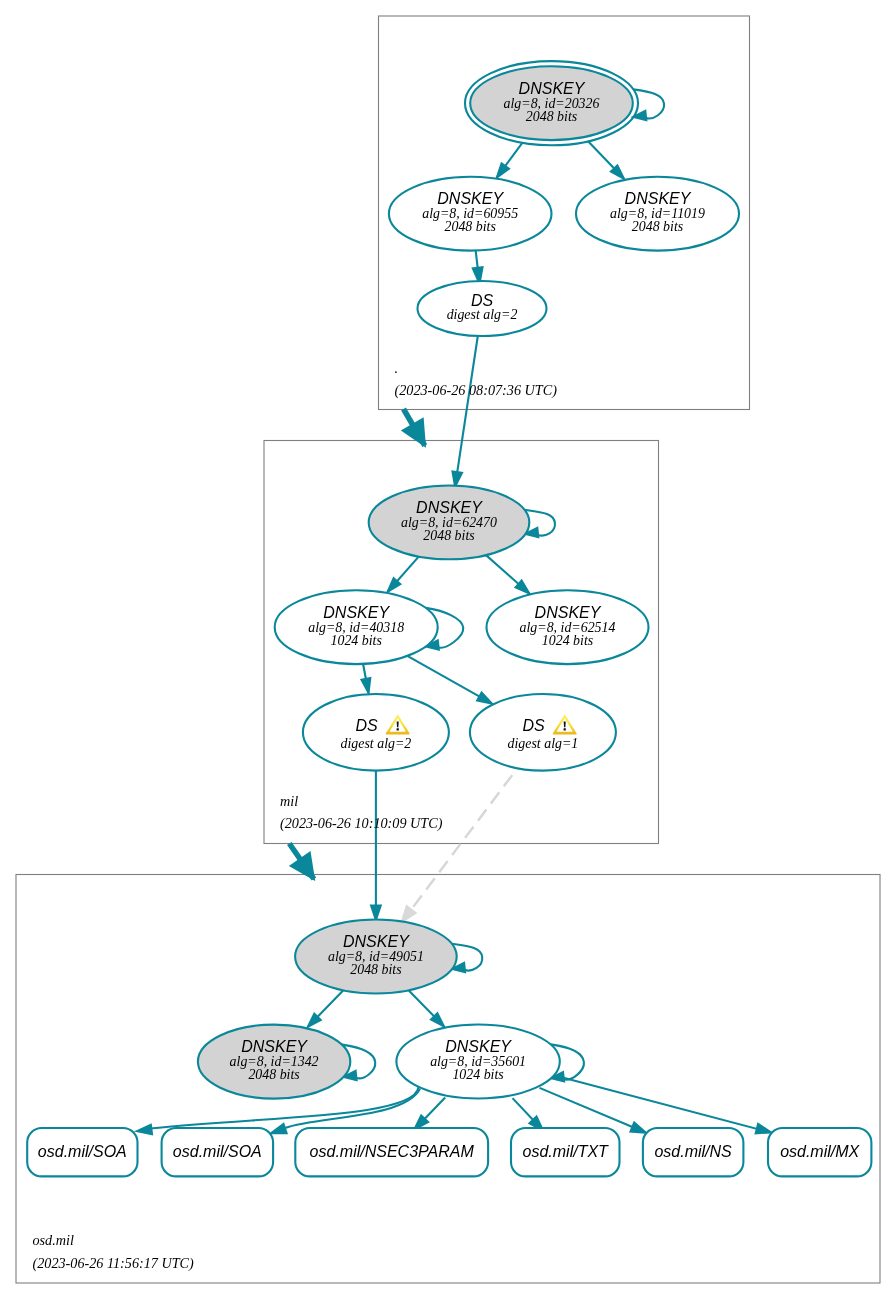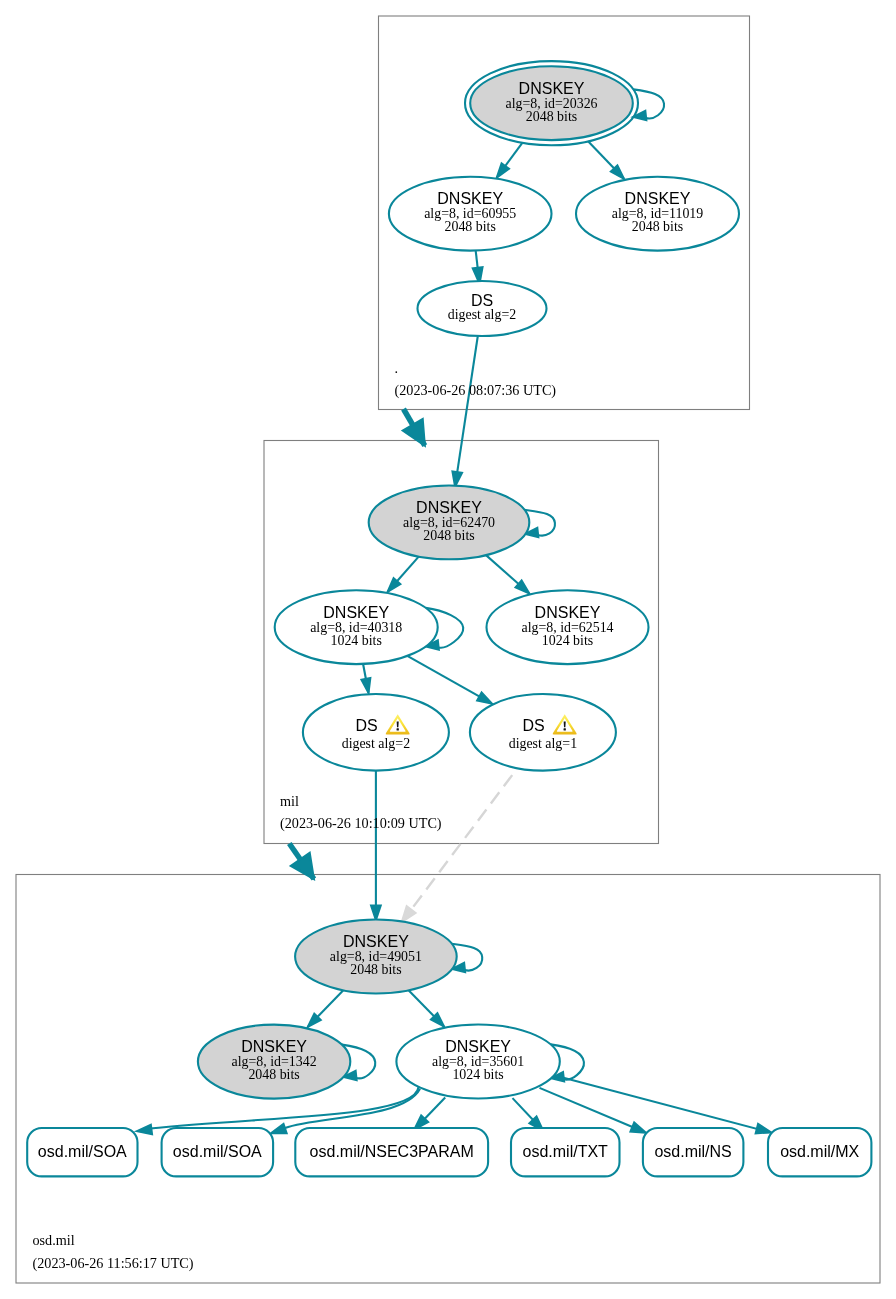--- a/index.html
+++ b/index.html
@@ -1,18 +1,18 @@
 <!DOCTYPE html>
 <html><head>
 <meta charset="utf-8">
 <title>DNSSEC authentication chain</title>
 <style>
 html,body{margin:0;padding:0;background:#ffffff;}
 body{width:896px;height:1299px;overflow:hidden;font-family:"Liberation Sans",sans-serif;}
-#stage{position:relative;width:896px;height:1299px;}
+#stage{position:relative;width:896px;height:1299px;font-style:italic;}
 svg#root{display:block;shape-rendering:geometricPrecision;}
 .cluster-box{fill:none;stroke:#7f7f7f;stroke-width:1.1;}
 .node-ell{fill:#ffffff;stroke:#0a879a;stroke-width:2.1;}
 .node-ell.filled{fill:#d3d3d3;}
 .rrset-box{fill:#ffffff;stroke:#0a879a;stroke-width:2.1;}
 .edge-path{fill:none;stroke:#0a879a;stroke-width:2.1;stroke-linecap:butt;}
 .edge-path.fat{stroke-width:5.5;}
 .edge-head{fill:#0a879a;stroke:#0a879a;stroke-width:2.1;stroke-linejoin:miter;}
 .edge-path.insecure{stroke:#d6d6d6;stroke-width:2.4;stroke-dasharray:14,7.5;}
 .edge-head.insecure{fill:#d9d9d9;stroke:#d9d9d9;}

